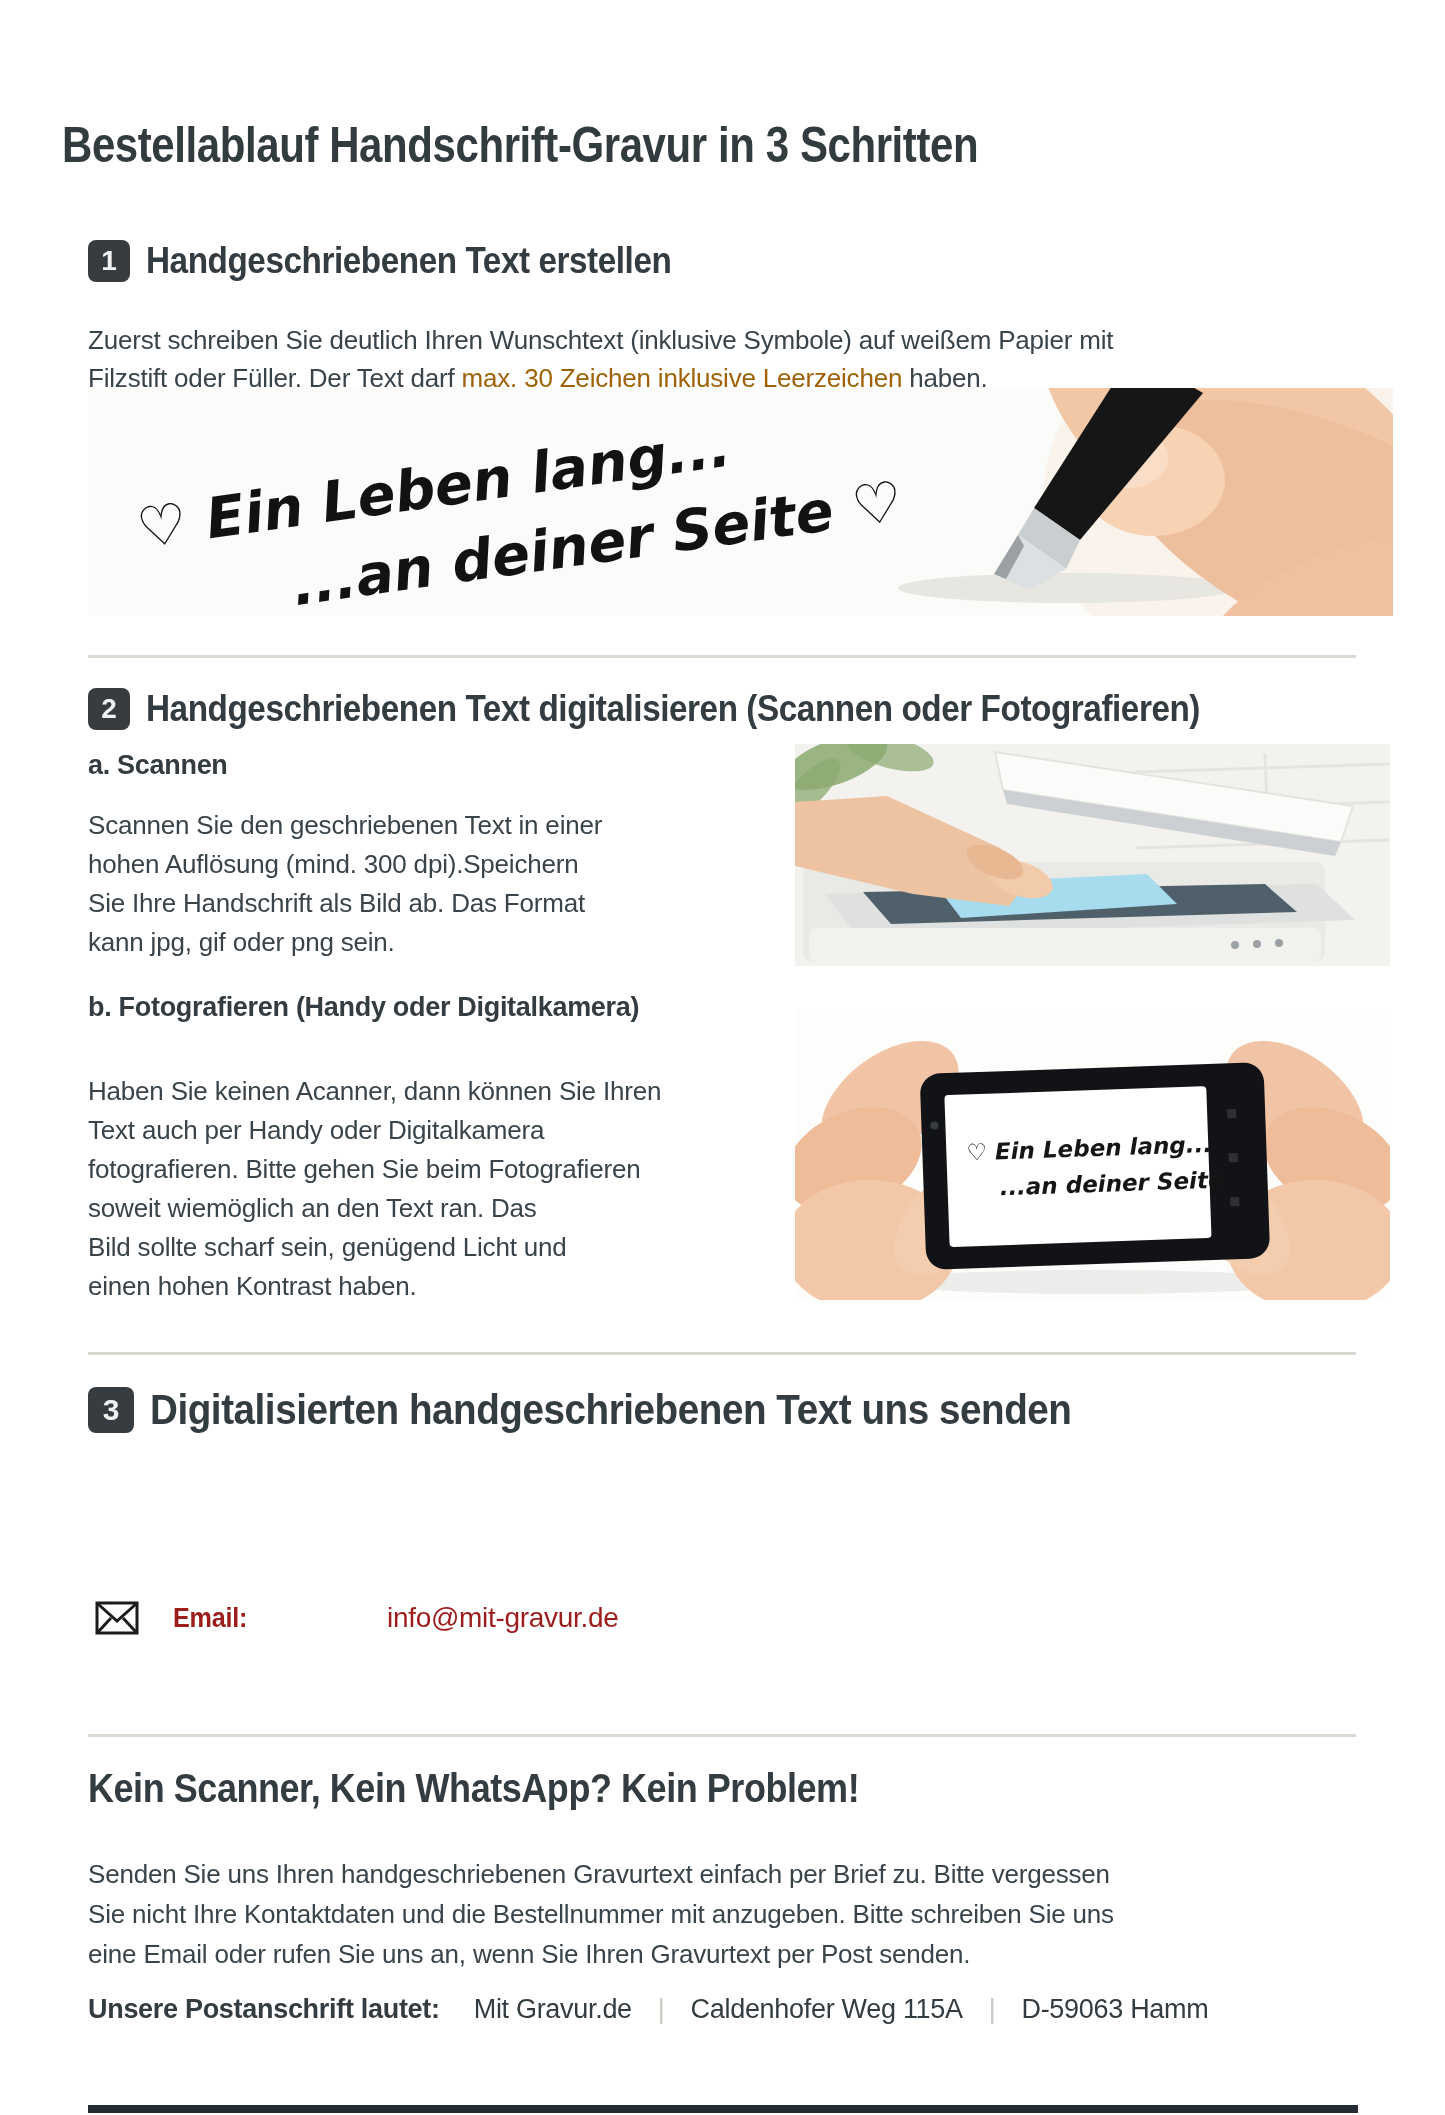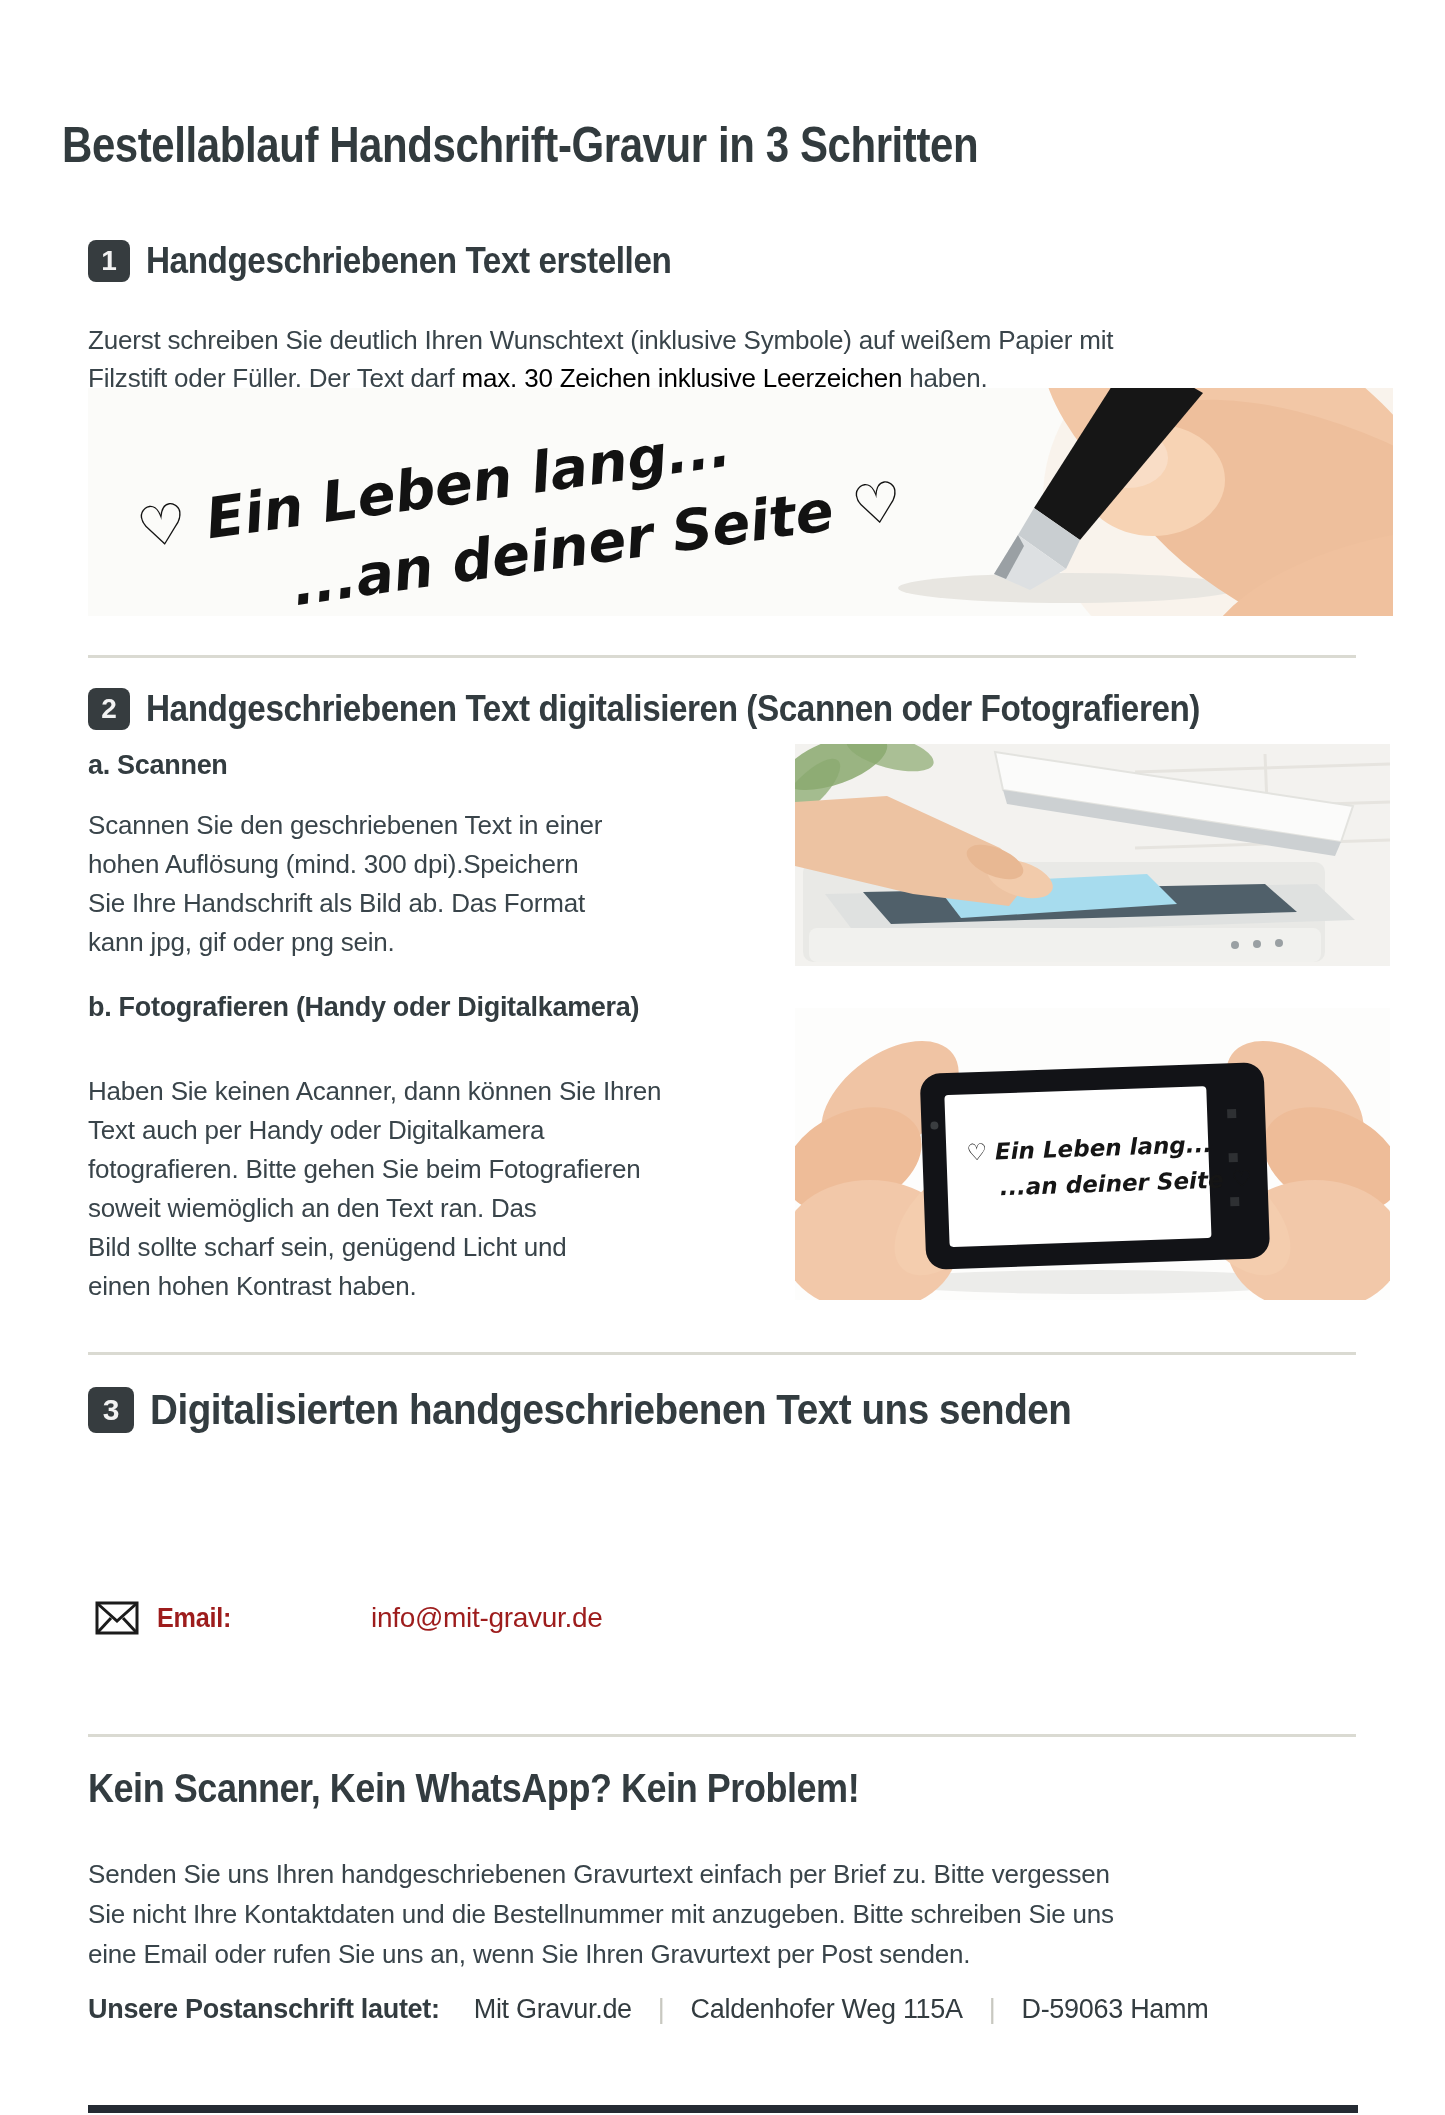--- a/index.html
+++ b/index.html
@@ -11,28 +11,28 @@
   .condensed{display:inline-block;transform:scaleX(var(--sx,.9));transform-origin:0 60%;white-space:nowrap;}
   .page-title{left:62px;top:82px;font-size:50px;font-weight:bold;color:#323b3e;letter-spacing:-.5px;}
   .step-header{display:flex;align-items:center;gap:16px;}
   .badge{flex:0 0 auto;width:42px;height:42px;border-radius:8px;background:#363c3f;
          display:flex;align-items:center;justify-content:center;
          color:#f2f2f2;font-size:28px;font-weight:bold;}
   .badge.lg{width:46px;height:46px;font-size:30px;}
   .step-title{font-size:37px;font-weight:bold;color:#333c40;letter-spacing:-.5px;}
   .step-title.lg{font-size:42px;}
   .body-text{font-size:26px;line-height:38px;letter-spacing:-.2px;color:#39444a;white-space:pre-line;}
-  .red{color:#000000;}
+  .red{color:#a16207;}
   .sub-heading{font-size:27px;font-weight:bold;color:#333c40;letter-spacing:-.3px;}
   .divider{height:3px;background:#dadad2;}
   .illus{display:block;}
   .contact{display:flex;flex-direction:column;gap:7px;}
   .contact-row{display:flex;align-items:center;height:44px;}
   .contact-icon{width:62px;display:flex;align-items:center;}
-  .contact-label{width:214px;font-size:28px;font-weight:bold;color:#9d1c1c;letter-spacing:-.3px;}
+  .contact-label{width:214px;font-size:28px;font-weight:bold;color:#9d1c1c;letter-spacing:-.3px;margin-left:16px;}
   .contact-value{font-size:28px;color:#9d1c1c;letter-spacing:-.3px;}
   .footer-headline{font-size:40px;font-weight:bold;color:#333c40;letter-spacing:-.5px;}
   .address{display:flex;align-items:baseline;font-size:27px;letter-spacing:-.3px;color:#333c40;}
   .address .lbl{font-weight:bold;margin-right:34px;}
   .address .sep{color:#c8c8c0;margin:0 26px;}
   .bottom-bar{background:#252b33;}
   .hand-script{font-family:"DejaVu Sans",sans-serif;font-style:italic;font-weight:600;}
 </style>
 </head>
 <body>

